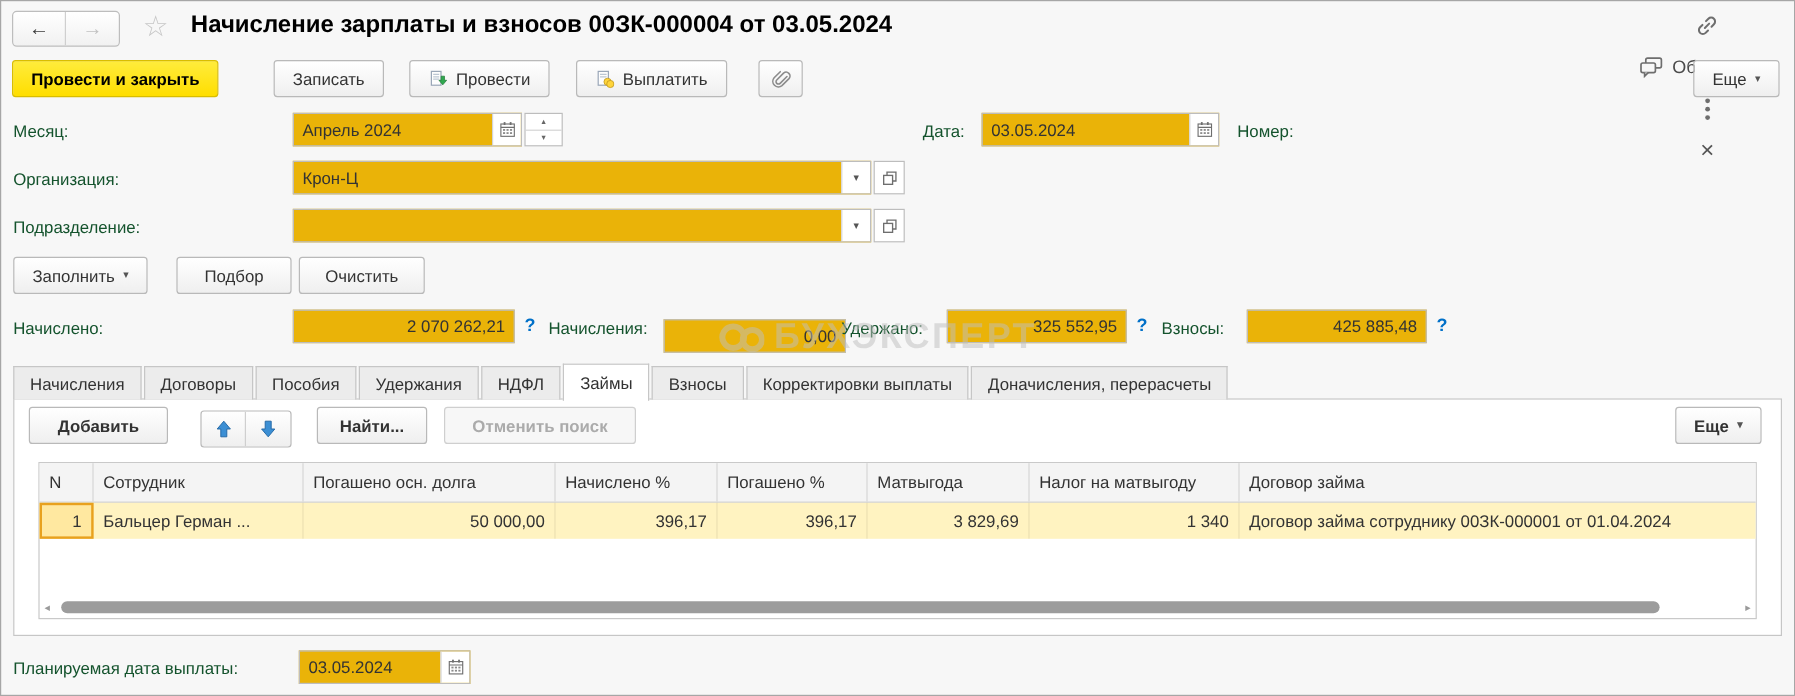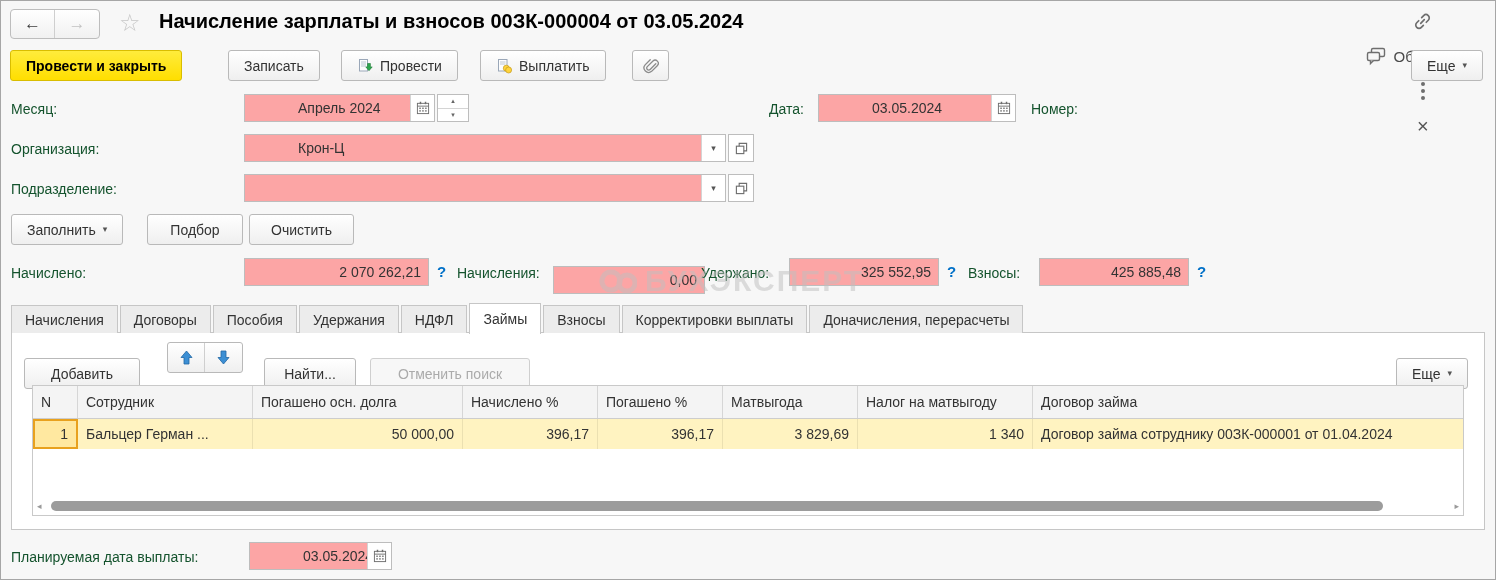--- a/index.html
+++ b/index.html
@@ -24,39 +24,39 @@
   .btn { display:inline-flex; align-items:center; justify-content:center; gap:7px; height:31px; padding:0 15px;
          background:linear-gradient(#FFFFFF,#EFEFEF); border:1px solid #B9B9B9; border-radius:3px;
          font-size:14px; color:#333; cursor:pointer; white-space:nowrap; }
   .btn.primary { background:linear-gradient(#FFEC3C,#FFDE00); border-color:#D9BD00; font-weight:bold; color:#000; }
   .btn.disabled { color:#ABABAB; background:#F7F7F7; border-color:#CFCFCF; cursor:default; }
   .caret { font-size:9px; color:#555; line-height:1; }
   .cmdbar > .btn { position:absolute; top:49px; }
 
   
   .lbl { position:absolute; white-space:nowrap; color:#14532d; }
-  .field { position:absolute; display:flex; align-items:stretch; height:28px; background:#fca5a5; border:1px solid #BDBDBD;padding-left:46px; }
+  .field { position:absolute; display:flex; align-items:stretch; height:28px; background:#eab308; border:1px solid #BDBDBD; }
   .field .val { flex:1; display:flex; align-items:center; padding:0 7px; white-space:nowrap; overflow:hidden; }
   .field .val.num { justify-content:flex-end; }
   .icon-btn { width:24px; display:flex; align-items:center; justify-content:center; border-left:1px solid #D4D4D4; cursor:pointer; background:#FFF; }
   .spinner { position:absolute; width:32px; height:28px; border:1px solid #BDBDBD; background:#FFF; display:flex; flex-direction:column; }
   .spinner span { flex:1; display:flex; align-items:center; justify-content:center; font-size:7px; color:#666; cursor:pointer; }
   .spinner span:first-child { border-bottom:1px solid #D4D4D4; }
   .choose-btn { position:absolute; width:26px; height:28px; border:1px solid #BDBDBD; background:#FFF; display:flex; align-items:center; justify-content:center; cursor:pointer; }
   .help { position:absolute; color:#0070C8; font-weight:bold; font-size:15px; cursor:pointer; }
 
   
   .tabs { position:absolute; left:10px; top:302px; display:flex; align-items:flex-end; z-index:3; }
   .tab { height:28px; display:flex; align-items:center; padding:0 13px; margin-right:2px; font-size:14px;
          background:#ECECEC; border:1px solid #C6C6C6; border-bottom:none; color:#333; cursor:pointer; white-space:nowrap; }
   .tab.active { height:31px; background:#FFF; margin-bottom:-1px; z-index:4; }
 
   
   .panel { position:absolute; left:10px; right:10px; top:331px; height:198px; background:#FFF; border:1px solid #C6C6C6; z-index:1; }
-  .panel .btn { position:absolute; top:25px; }
+  .panel .btn { position:absolute; top:6px;font-weight:bold; }
   .arrowgroup { position:absolute; top:9px; left:155px; display:flex; height:31px; border:1px solid #B9B9B9; border-radius:3px; background:linear-gradient(#FFFFFF,#EFEFEF); overflow:hidden; }
   .arrowgroup .abtn { width:37px; display:flex; align-items:center; justify-content:center; cursor:pointer; }
   .arrowgroup .abtn:first-child { border-right:1px solid #CFCFCF; }
 
   .grid { position:absolute; left:20px; right:20px; top:52px; height:131px; border:1px solid #C9C9C9; background:#FFF; display:flex; flex-direction:column; }
   .thead { display:flex; height:33px; background:#F4F4F4; border-bottom:1px solid #CDCDCD; }
   .th { display:flex; align-items:center; padding:0 8px; border-right:1px solid #D6D6D6; color:#333; overflow:hidden; white-space:nowrap; }
   .trow { display:flex; height:30px; background:#FFF3C1; cursor:pointer; }
   .td { display:flex; align-items:center; padding:0 8px; border-right:1px solid rgba(0,0,0,0.08); overflow:hidden; white-space:nowrap; }
   .td.num { justify-content:flex-end; }

